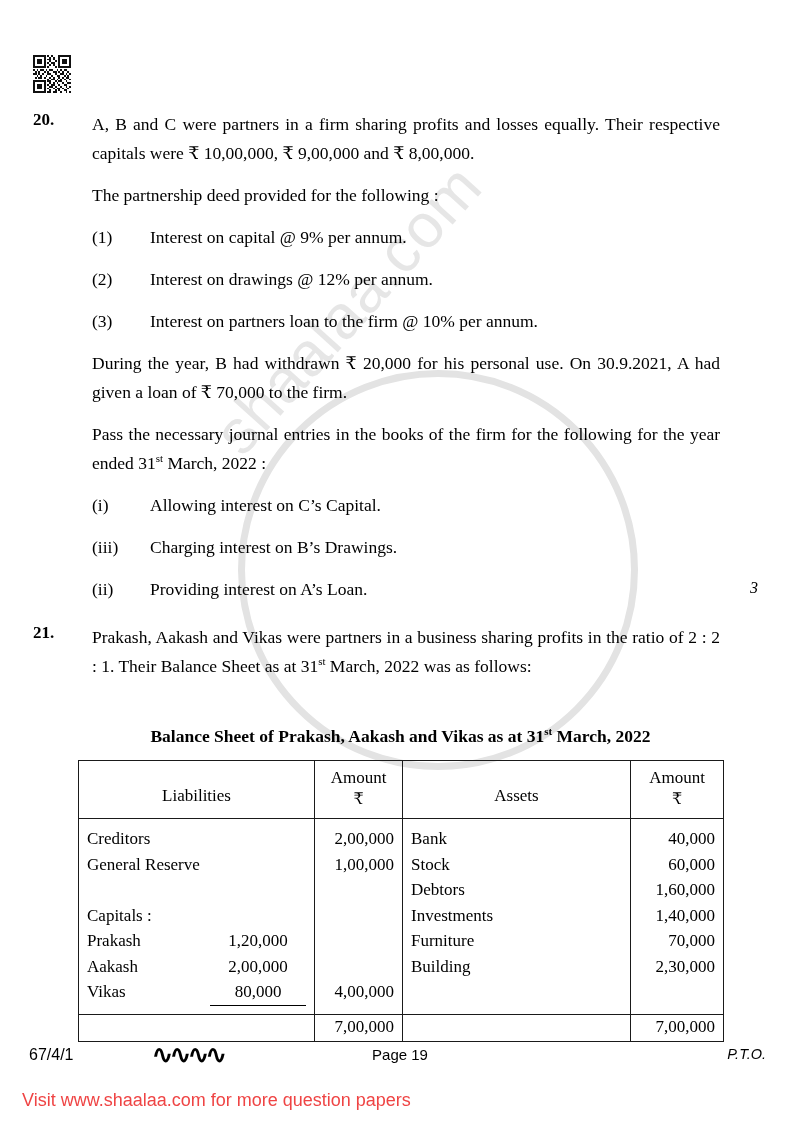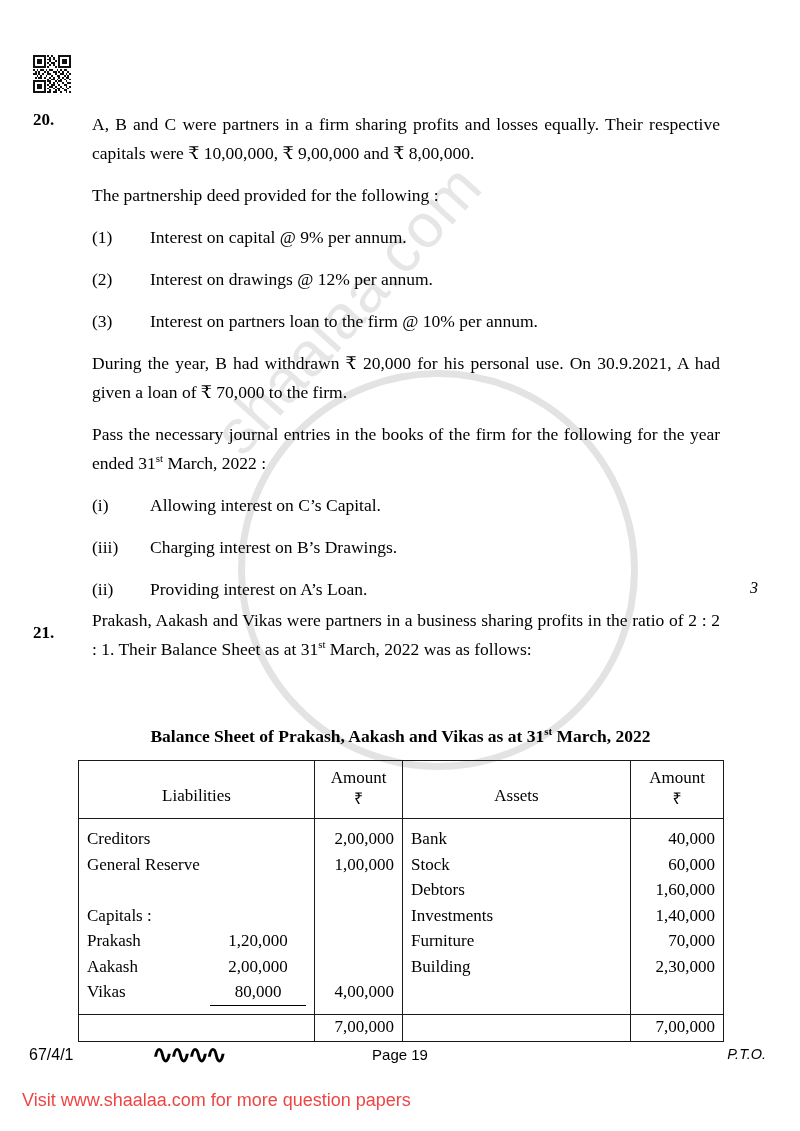--- a/index.html
+++ b/index.html
@@ -115,21 +115,21 @@
     padding: 0;
     vertical-align: top;
     font-weight: normal;
   }
   .col-liab { width: 236px; }
   .col-amt1 { width: 88px; }
   .col-asset { width: 228px; }
   .col-amt2 { width: 93px; }
 
   .hcell { height: 58px; padding: 6px 8px 0 8px !important; }
-  .hcell.ctr { text-align: center; font-family: Liberation Serif, serif; }
+  .hcell.ctr { text-align: center; }
   .hcell .amt-word { display:block; line-height: 22px; }
   .hcell .rupee { display:block; line-height: 19px; font-size: 16px; }
   .hcell .lw { display:block; padding-top: 18px; line-height: 22px; }
   .hcell .aw { display:block; padding-top: 18px; line-height: 22px; }
 
   .bodycell { padding: 7px 8px 8px 8px !important; height: 186px; }
   .bodycell.num { text-align: right; }
 
   .linerow { line-height: 25.5px; white-space: nowrap; }
   .linerow.blank { visibility: hidden; }
@@ -327,21 +327,21 @@
       <span class="lbl">(ii)</span>
       <span class="txt">Providing interest on A’s Loan.</span>
     </div>
 
   </div>
 
   <div class="marks" style="top:579px;">3</div>
 
   <div class="qnum" style="top:623px;">21.</div>
 
-  <div class="qbody" style="top:606px;">
+  <div class="qbody" style="top:623px;">
     <p class="tight"><span>Prakash, Aakash and Vikas were partners in a business sharing profits in the ratio of 2 : 2 : 1. Their Balance Sheet as at 31</span><span class="sup">st</span><span> March, 2022 was as follows:</span></p>
   </div>
 
   <div id="bs-title"><span>Balance Sheet of Prakash, Aakash and Vikas as at 31</span><span class="sup">st</span><span> March, 2022</span></div>
 
   <table id="bs-table">
     <colgroup>
       <col class="col-liab">
         <col class="col-amt1">
         <col class="col-asset">

